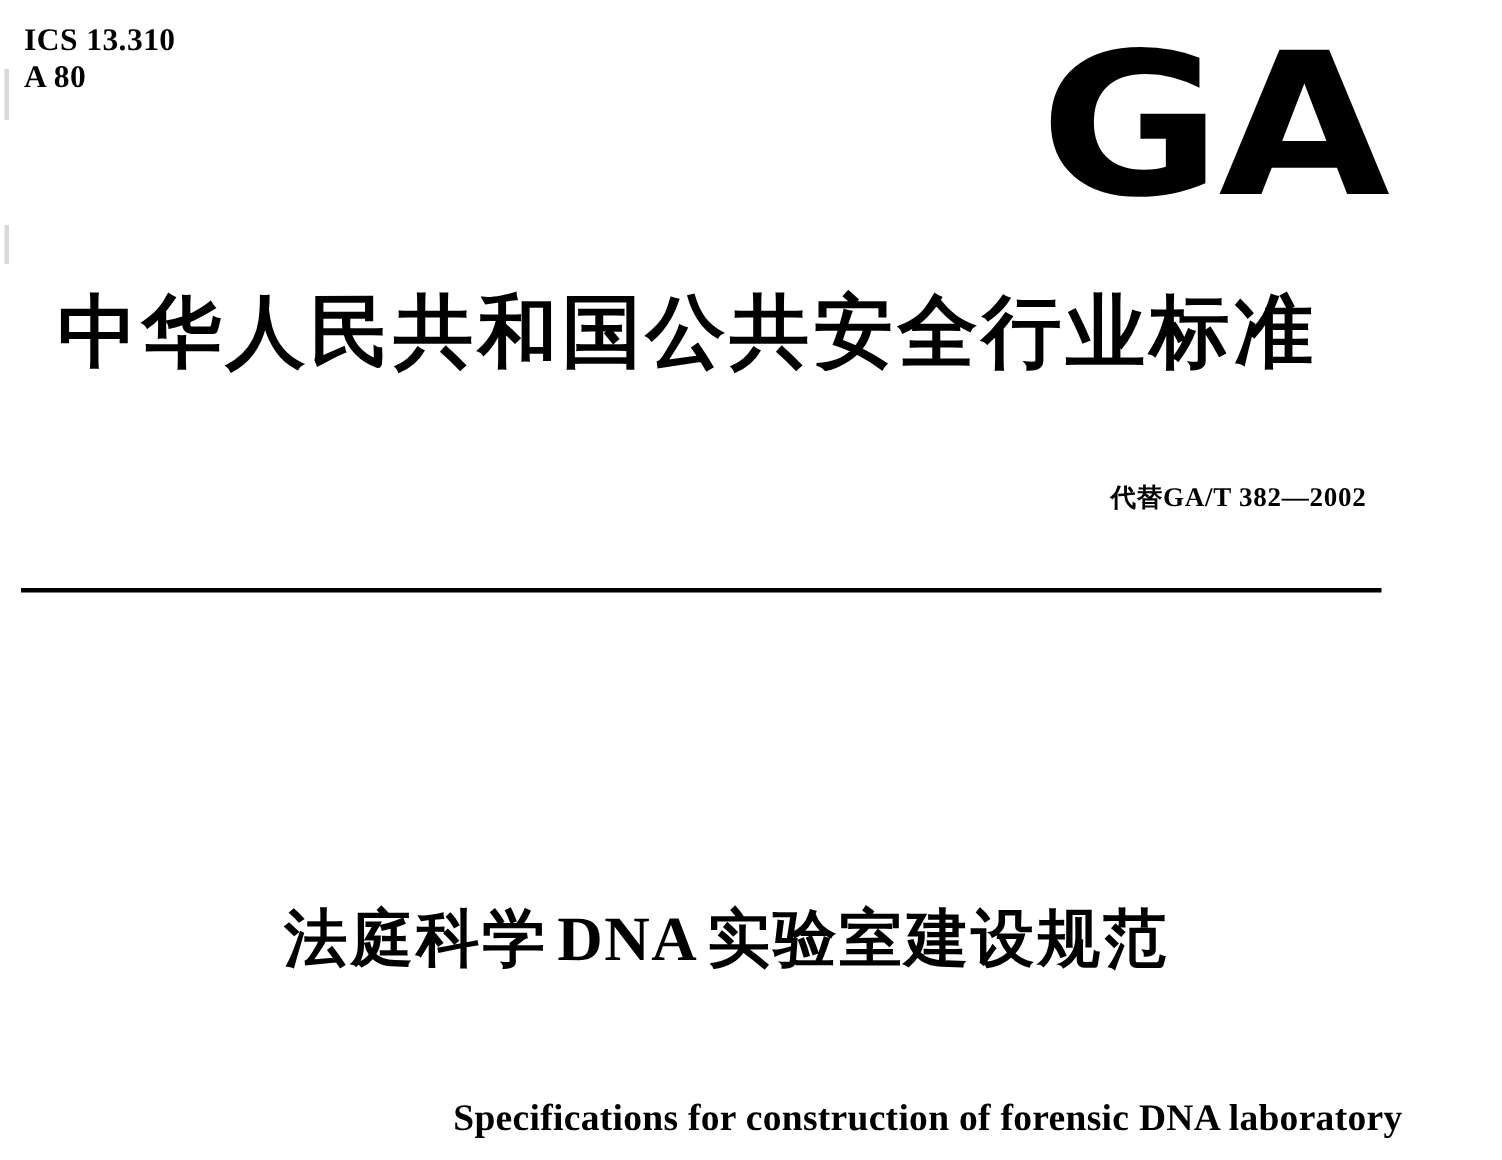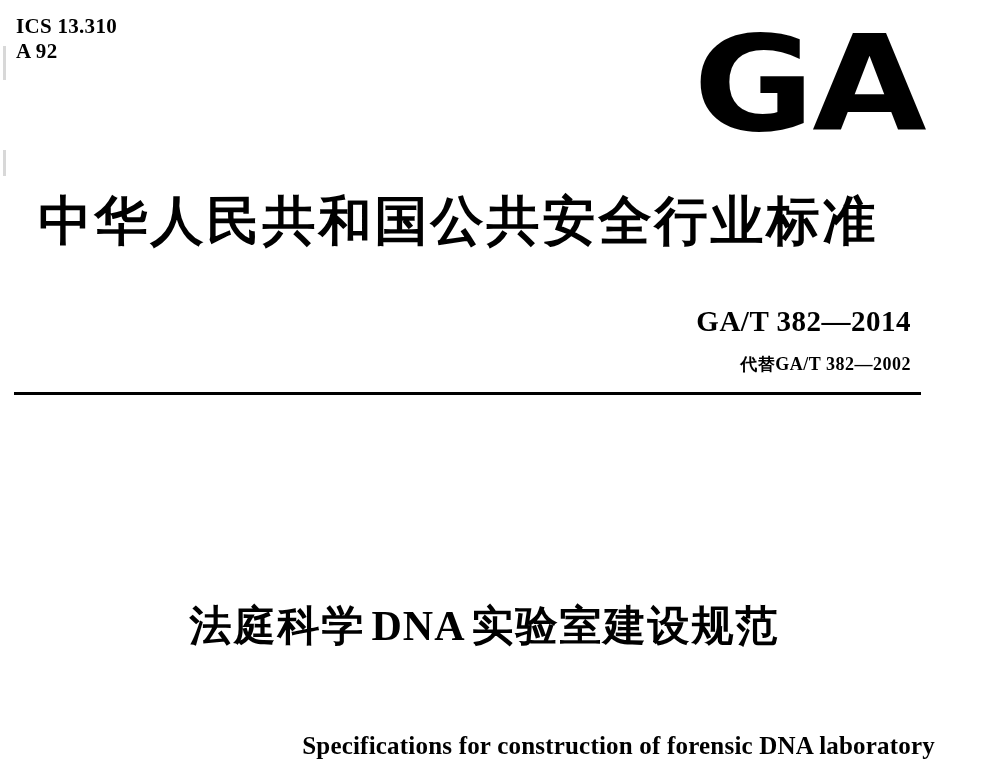--- a/index.html
+++ b/index.html
@@ -150,29 +150,28 @@
 </head>
 <body>
 
 <div class="page">
 
   <div class="edge-mark left-top"></div>
   <div class="edge-mark left-mid"></div>
 
   <div class="ics-block">
     <div class="line">ICS 13.310</div>
-    <div class="line">A 92</div>
+    <div class="line">A 80</div>
   </div>
 
   <div class="ga-logo">GA</div>
 
   <div class="cn-header">中华人民共和国公共安全行业标准</div>
 
   <div class="std-no">
-    <div class="main-no">GA/T 382—2014</div>
     <div class="replaces">
       <span class="cn">代替</span><span>GA/T 382—2002</span>
     </div>
   </div>
 
   <div class="rule"></div>
 
   <div class="title-cn">
     <span>法庭科学</span><span class="latin">DNA</span><span>实验室建设规范</span>
   </div>

